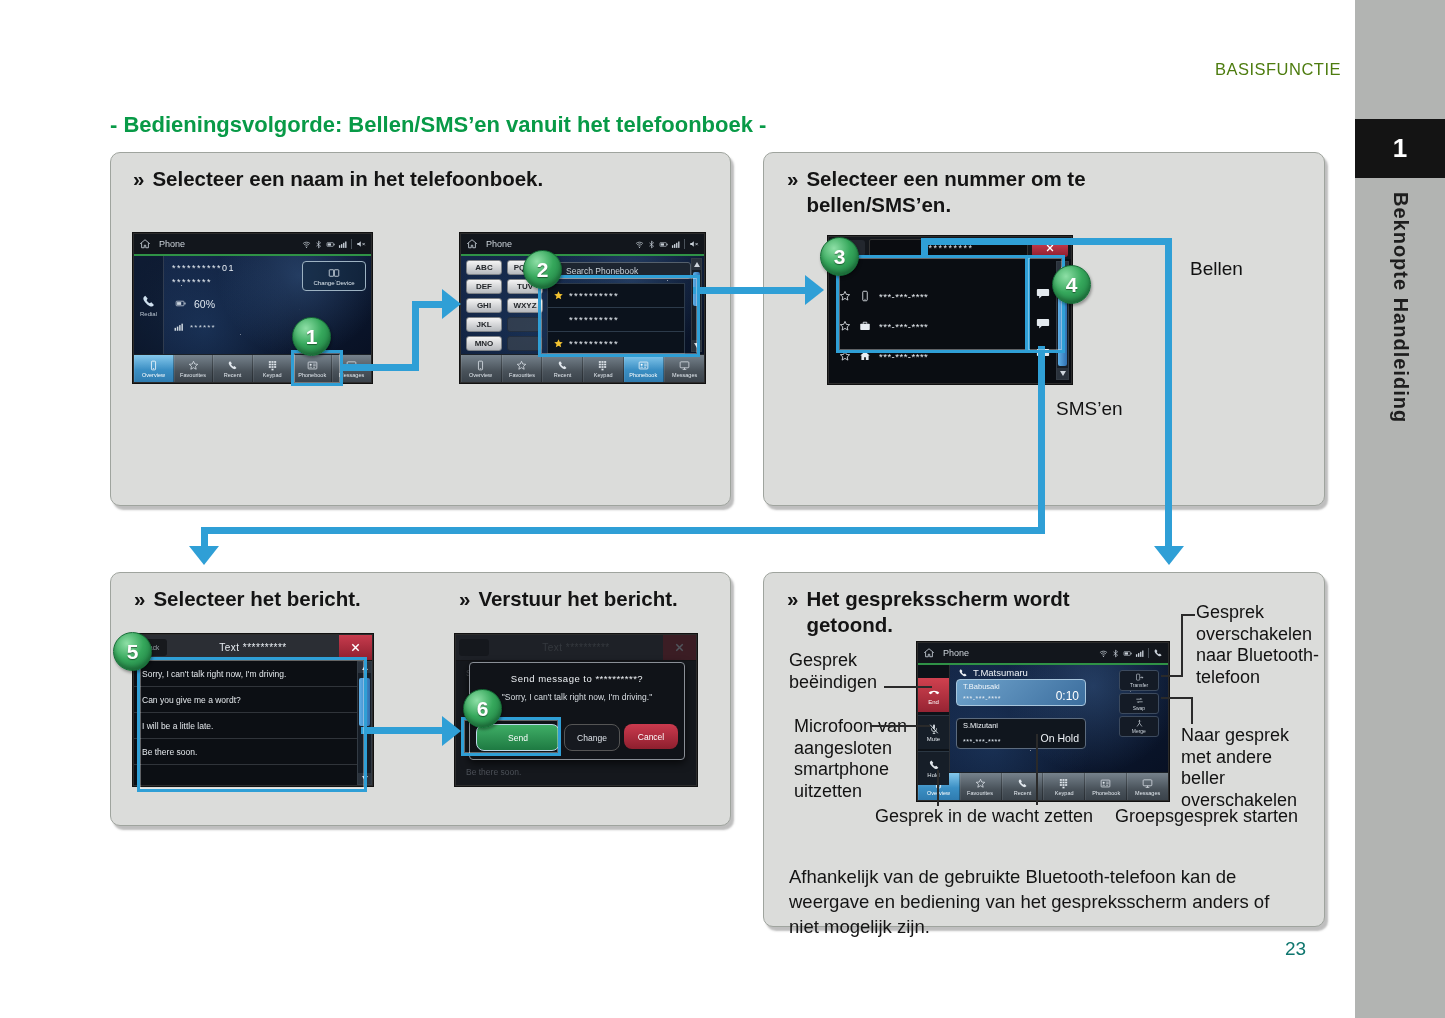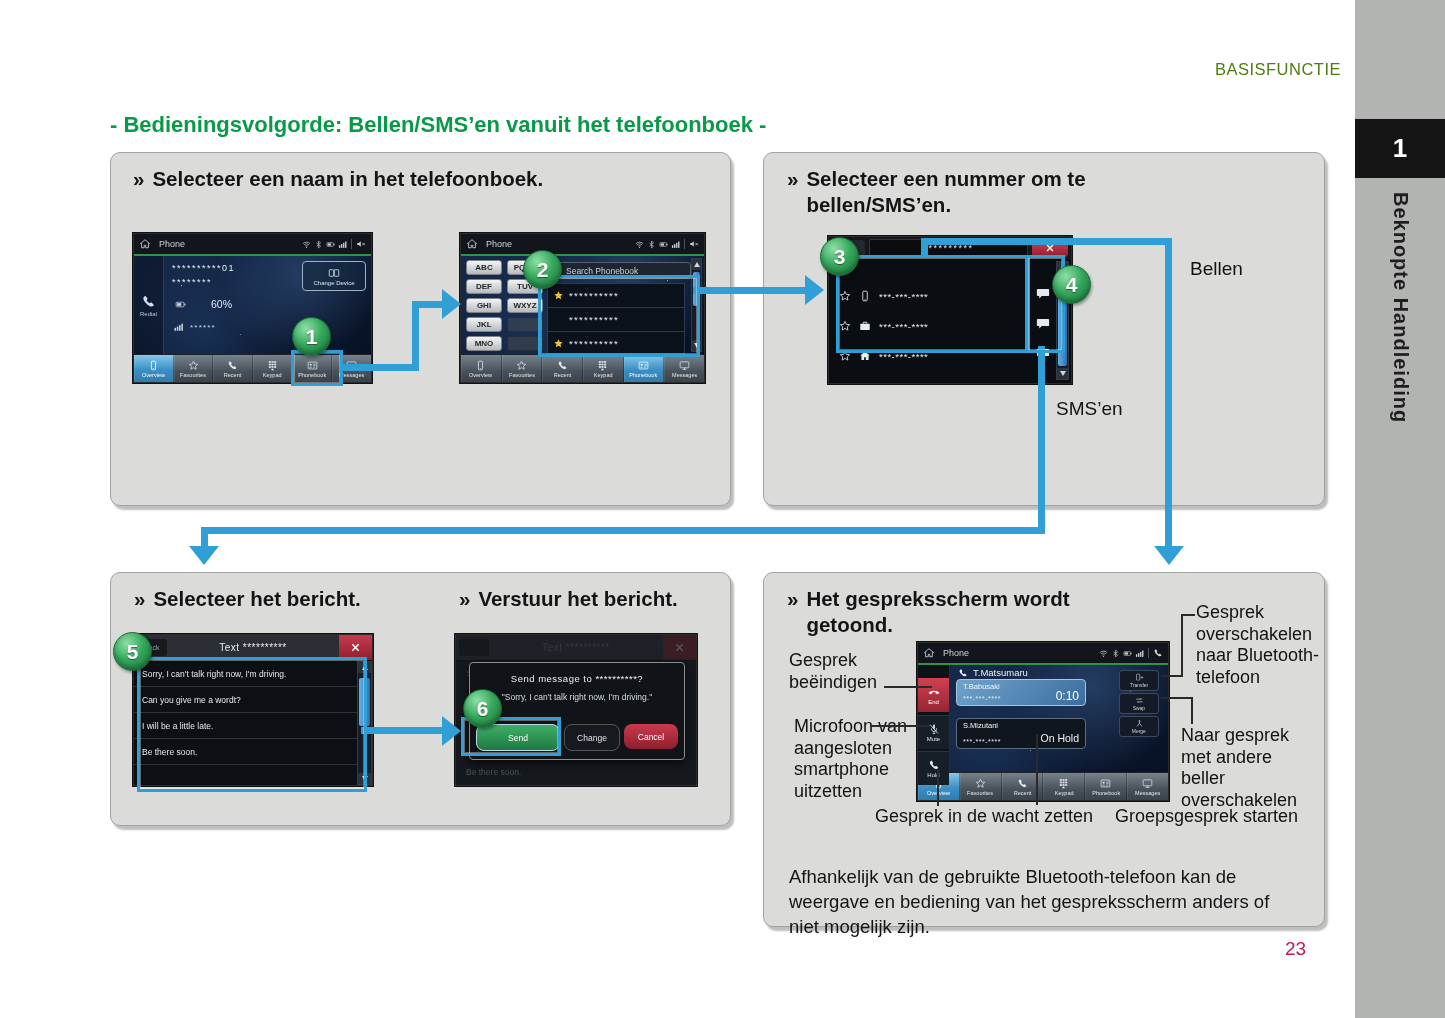--- a/index.html
+++ b/index.html
@@ -3,21 +3,21 @@
 <meta charset="utf-8">
 <style>
   html,body{margin:0;padding:0;background:#fff;}
   #page{position:relative;width:1445px;height:1018px;background:#ffffff;
         font-family:"Liberation Sans",sans-serif;overflow:hidden;color:#141414;}
 
   
   .sectionhdr{position:absolute;left:1211px;top:60px;width:130px;font-size:16.5px;
               letter-spacing:.5px;color:#4d7c0f;text-align:right;}
   .pagetitle{position:absolute;left:110px;top:112px;font-size:22px;font-weight:bold;color:#089a47;}
-  .pagenum{position:absolute;left:1285px;top:938px;font-size:19px;color:#be185d;}
+  .pagenum{position:absolute;left:1285px;top:938px;font-size:19px;color:#0f766e;}
   .sidebar{position:absolute;left:1355px;top:0;width:90px;height:1018px;background:#b2b4b2;}
   .chapnum{position:absolute;top:119px;left:0;width:90px;height:59px;background:#141414;color:#fff;
            font-size:26px;font-weight:bold;display:flex;align-items:center;justify-content:center;}
   .chaptitle{position:absolute;top:192px;left:50%;transform:translateX(-50%);writing-mode:vertical-rl;
              font-weight:bold;font-size:20px;color:#1e1e1e;letter-spacing:1px;white-space:nowrap;}
 
   
   .box{position:absolute;background:#dbdcda;border:1px solid #9fa49e;border-radius:10px;
        box-shadow:3px 4px 2px rgba(110,110,110,.45);z-index:1;}
   .btitle{position:absolute;display:flex;gap:8px;font-weight:bold;font-size:20.5px;color:#141414;line-height:26px;}
@@ -77,21 +77,21 @@
   .rail{position:absolute;left:0;top:0;bottom:0;width:29px;background:rgba(0,0,0,.3);
         border-right:1px solid rgba(255,255,255,.14);display:flex;flex-direction:column;
         align-items:center;justify-content:center;gap:2px;color:#cfe0ee;}
   .rlab{font-size:6px;color:#b8c4d0;}
   .ovl1{position:absolute;left:38px;top:7px;font-size:9px;letter-spacing:1.5px;color:#eaeff4;}
   .ovl2{position:absolute;left:38px;top:21px;font-size:9px;letter-spacing:1.5px;color:#eaeff4;}
   .chgdev{position:absolute;right:5px;top:5px;width:62px;height:28px;border:1px solid #9db2c2;
           border-radius:4px;background:rgba(18,40,62,.55);display:flex;flex-direction:column;
           align-items:center;justify-content:center;gap:1px;color:#dfe8ef;}
   .chgdev span{font-size:6px;}
-  .ovbatt{position:absolute;left:38px;top:42px;display:flex;align-items:flex-end;gap:22px;
+  .ovbatt{position:absolute;left:38px;top:42px;display:flex;align-items:flex-start;gap:5px;
           color:#dfe7ee;font-size:10.5px;}
   .ovbatt svg{width:17px;height:11px;opacity:.9;}
   .ovsig{position:absolute;left:38px;top:66px;display:flex;align-items:center;gap:5px;
          color:#cfd8e0;font-size:8px;letter-spacing:1.2px;}
   .ovsig svg{width:13px;height:10px;}
 
   
   .letters{position:absolute;left:5px;top:4px;display:grid;grid-template-columns:36px 36px;
            grid-auto-rows:15px;gap:4px 5px;}
   .lbtn{border-radius:3px;background:linear-gradient(#f4f4f4,#b7babe);border:1px solid #7e8287;

